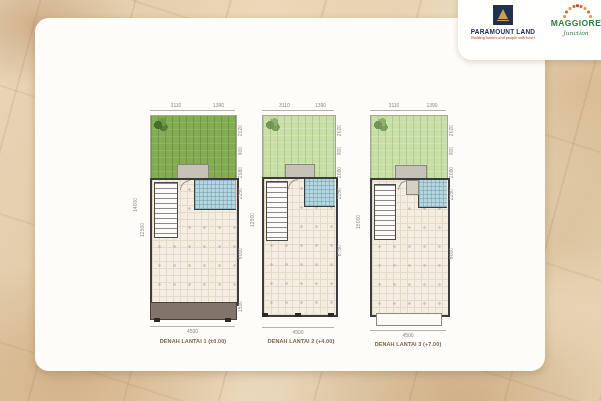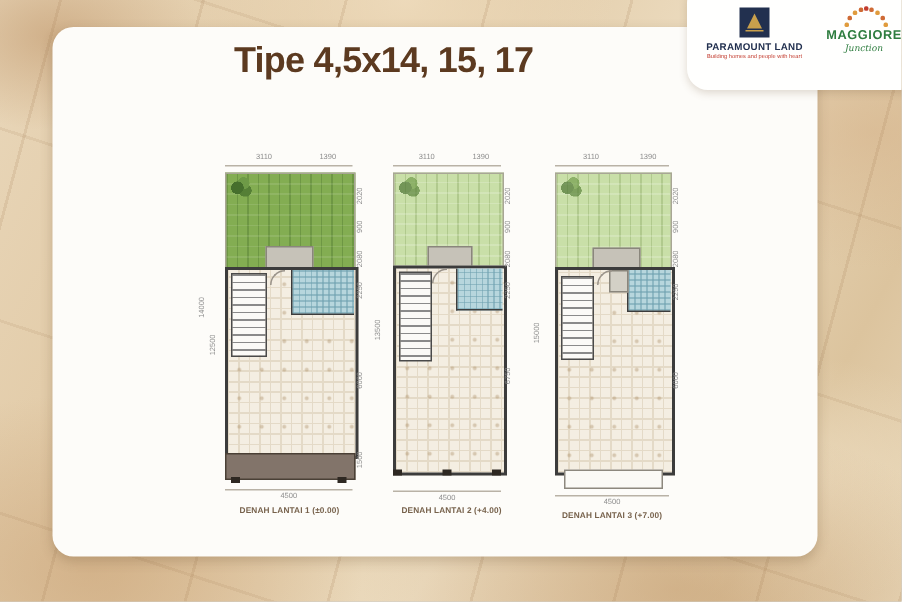--- a/index.html
+++ b/index.html
@@ -98,21 +98,20 @@
   .caption{position:absolute;font-size:5.5px;font-weight:bold;color:#77624c;
     letter-spacing:.1px;text-align:center;white-space:nowrap;}
 </style>
 </head>
 <body>
 
 <div class="canvas">
 
   <div class="card"></div>
 
-  <div class="title">Tipe 4,5x14, 15, 17</div>
 
   <div class="logo-panel">
     <div class="pl-block">
       <div class="pl-square">
         <span class="pl-tri"></span>
         <span class="pl-base"></span>
       </div>
       <div class="pl-name">PARAMOUNT LAND</div>
       <div class="pl-tag">Building homes and people with heart</div>
     </div>

